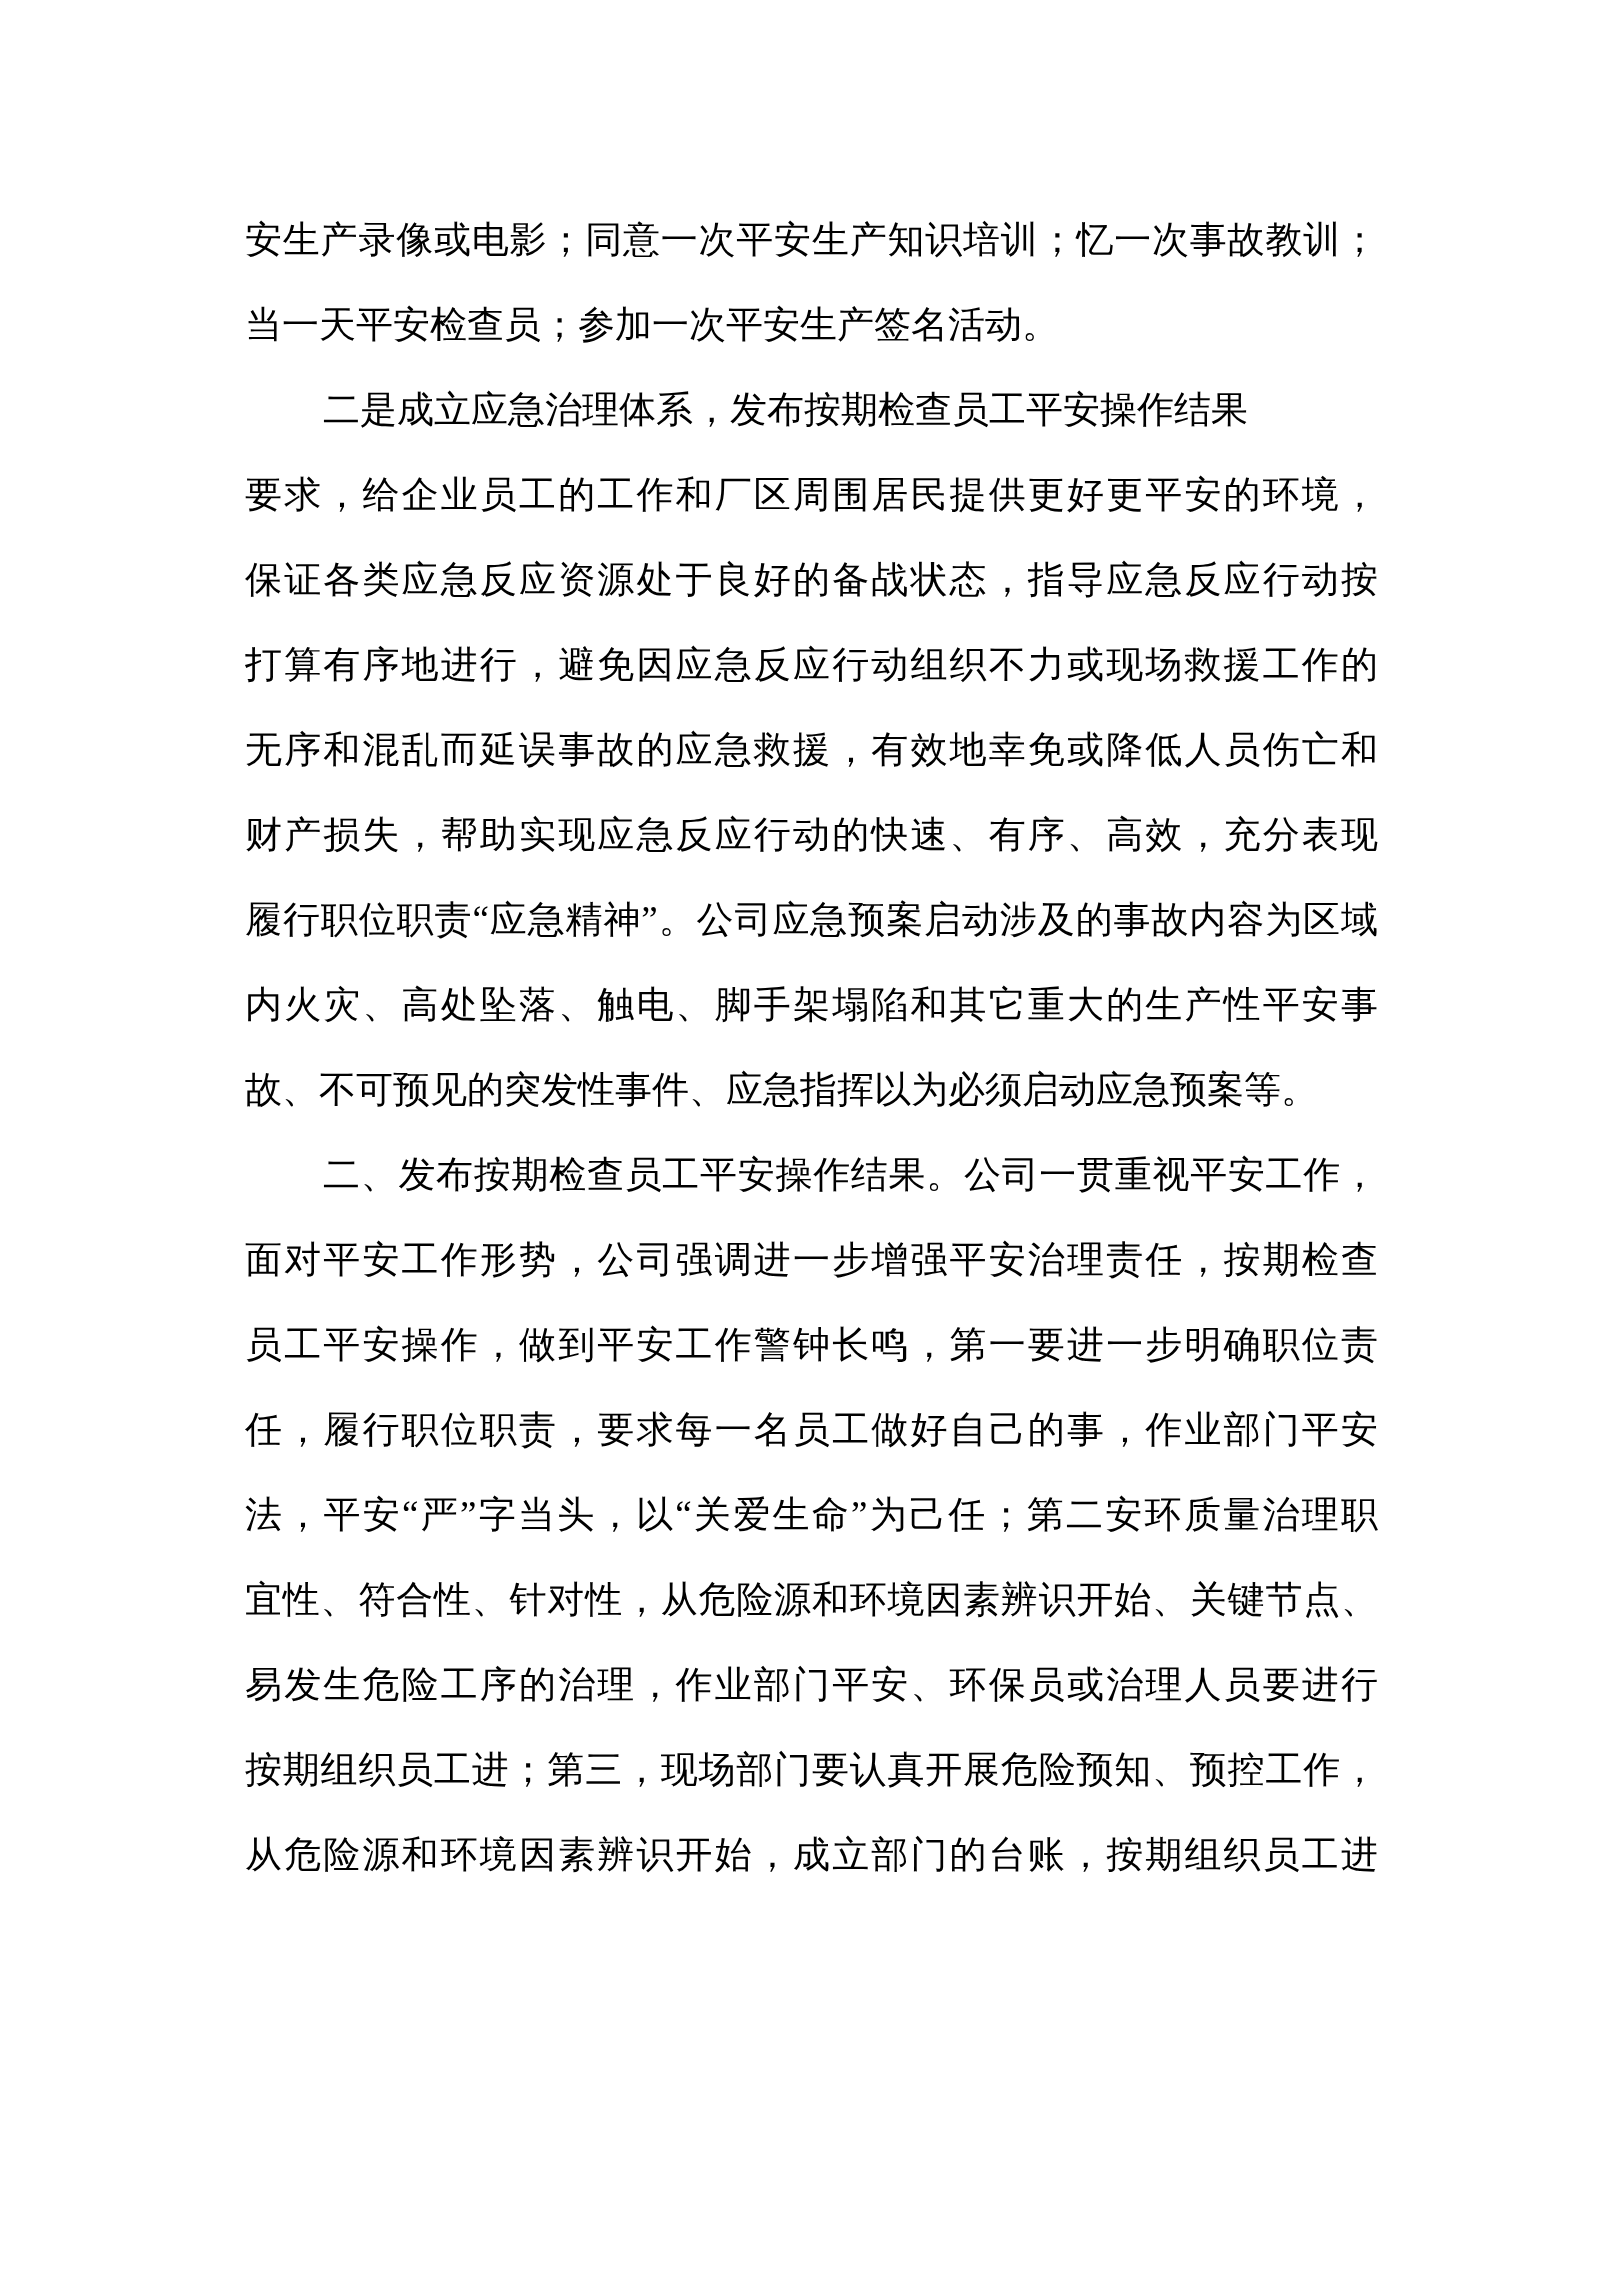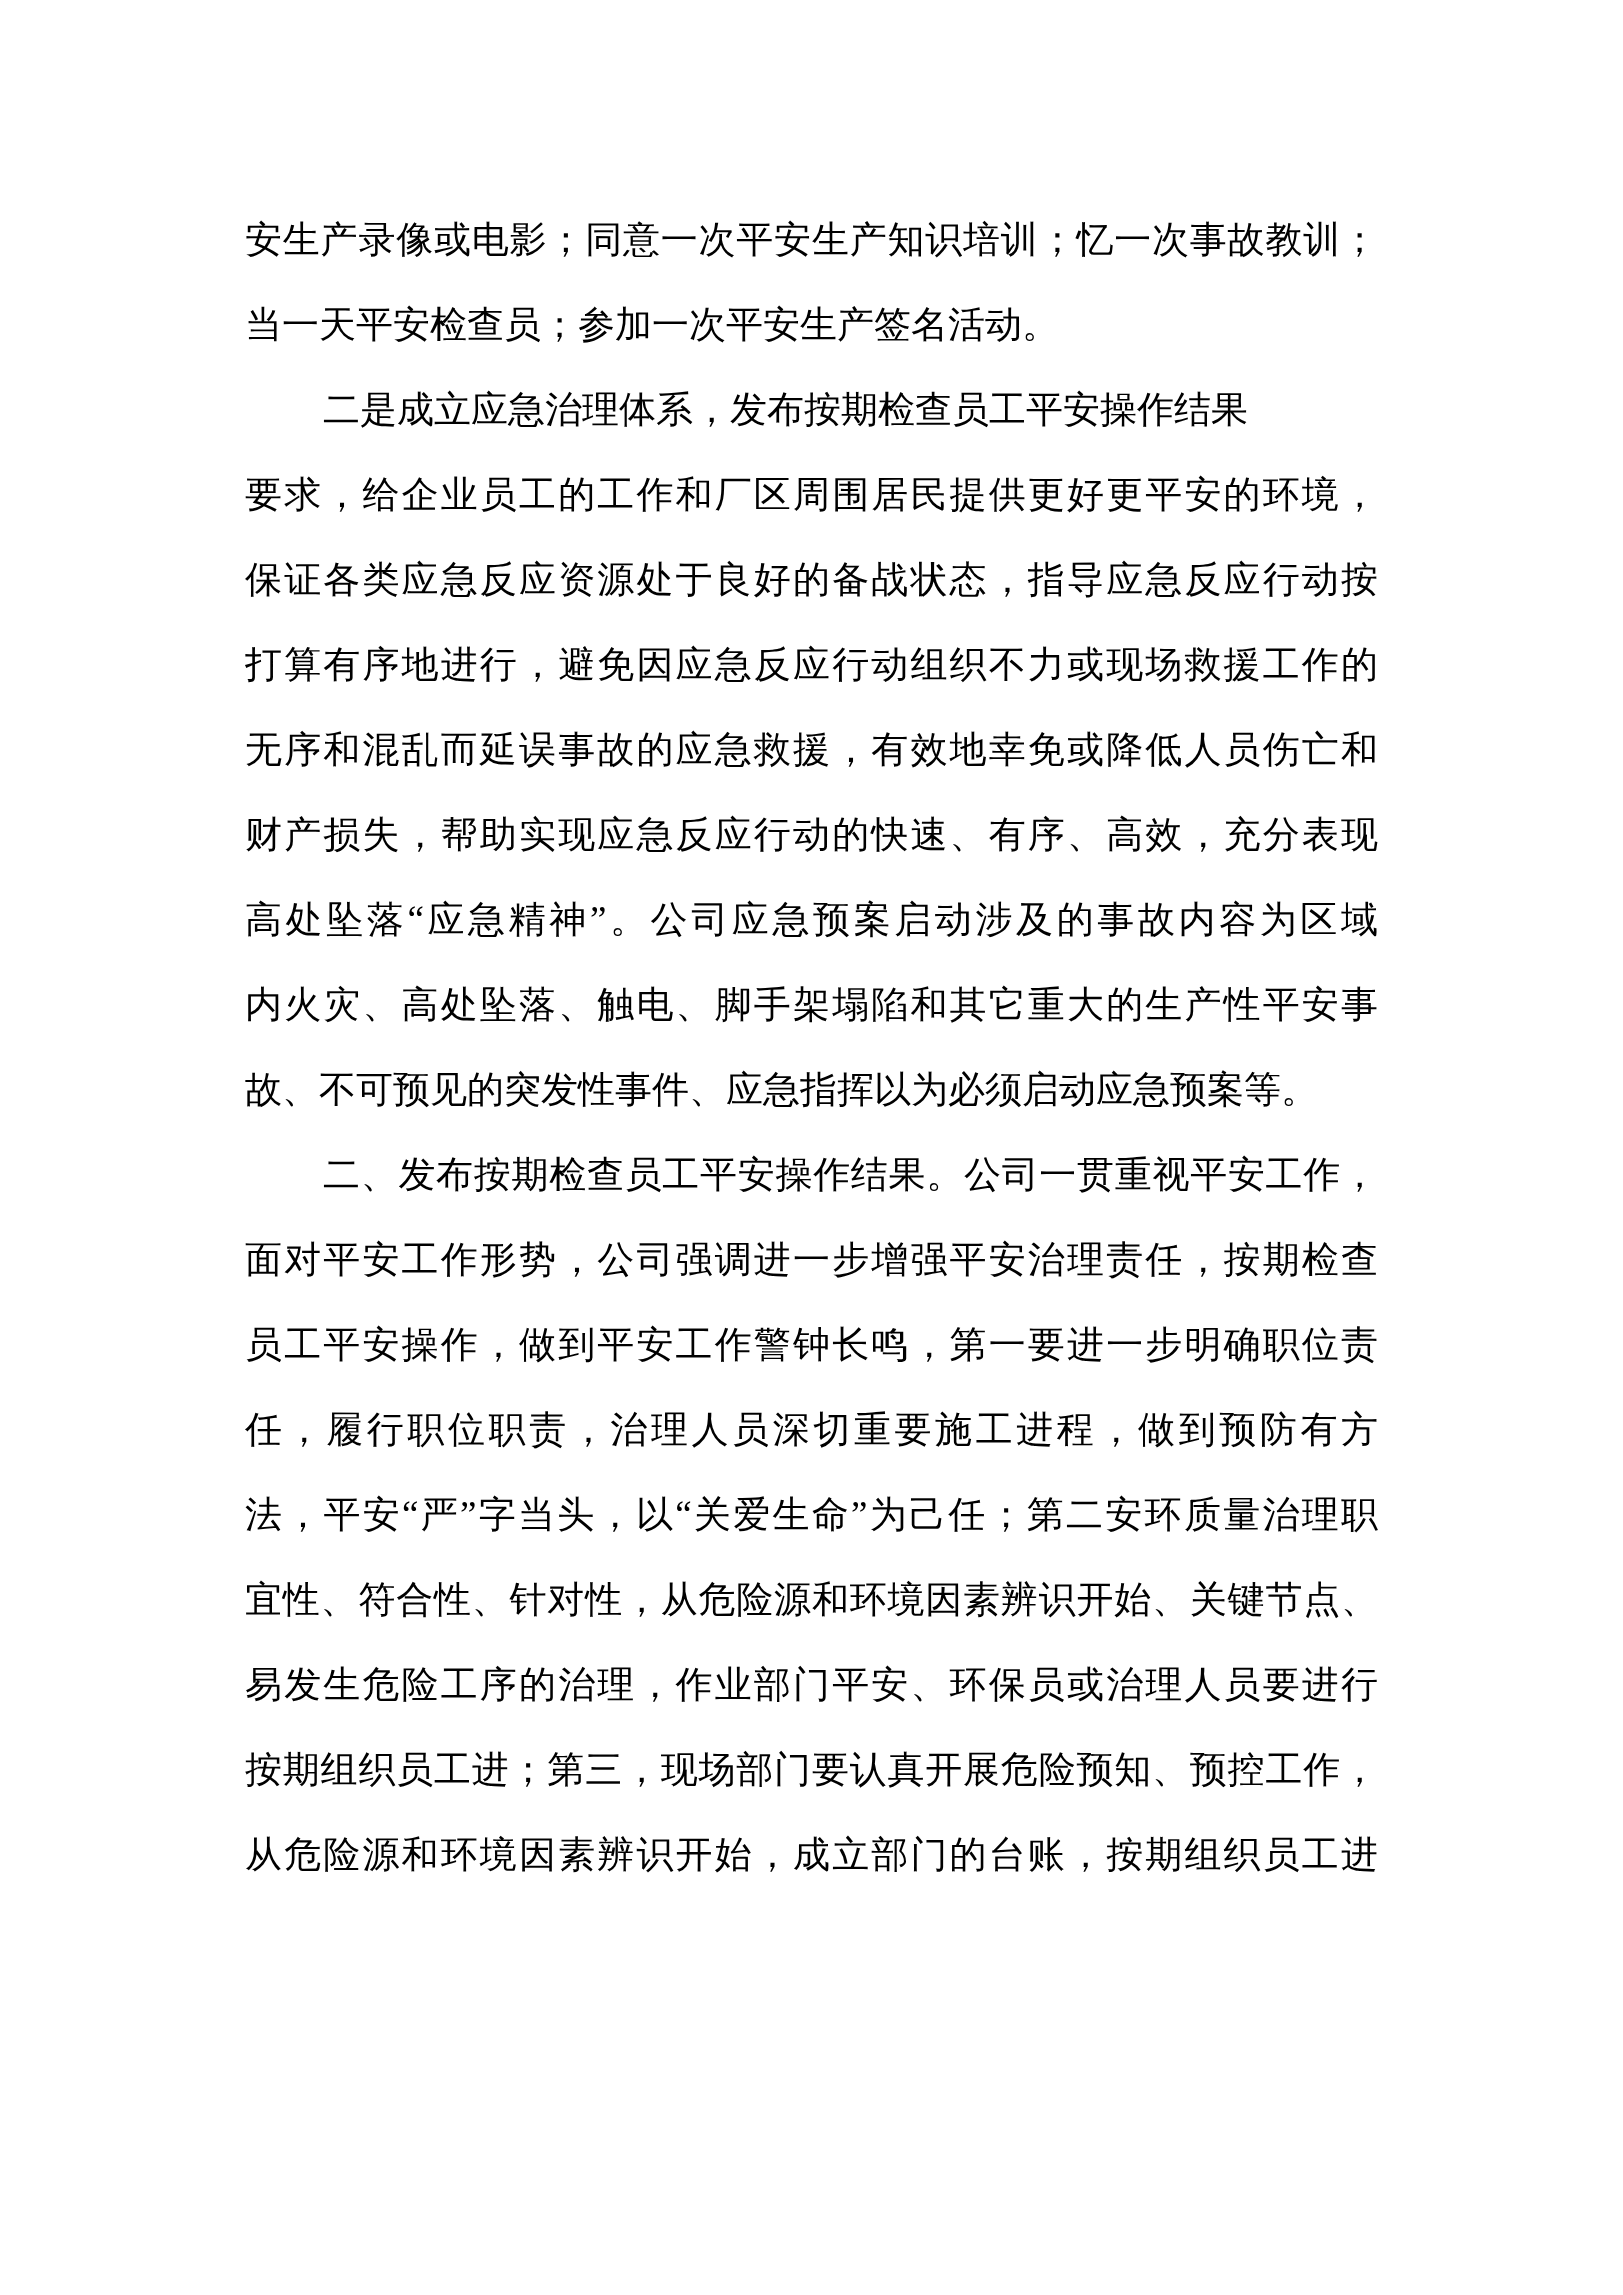--- a/index.html
+++ b/index.html
@@ -47,27 +47,27 @@
 <div class="page">
   <div class="text-block" id="text-block">
       <div class="line justify">安生产录像或电影；同意一次平安生产知识培训；忆一次事故教训；</div>
       <div class="line nojustify">当一天平安检查员；参加一次平安生产签名活动。</div>
       <div class="line nojustify indent">二是成立应急治理体系，发布按期检查员工平安操作结果</div>
       <div class="line justify">要求，给企业员工的工作和厂区周围居民提供更好更平安的环境，</div>
       <div class="line justify">保证各类应急反应资源处于良好的备战状态，指导应急反应行动按</div>
       <div class="line justify">打算有序地进行，避免因应急反应行动组织不力或现场救援工作的</div>
       <div class="line justify">无序和混乱而延误事故的应急救援，有效地幸免或降低人员伤亡和</div>
       <div class="line justify">财产损失，帮助实现应急反应行动的快速、有序、高效，充分表现</div>
-      <div class="line justify">高处坠落“应急精神”。公司应急预案启动涉及的事故内容为区域</div>
+      <div class="line justify">履行职位职责“应急精神”。公司应急预案启动涉及的事故内容为区域</div>
       <div class="line justify">内火灾、高处坠落、触电、脚手架塌陷和其它重大的生产性平安事</div>
       <div class="line nojustify">故、不可预见的突发性事件、应急指挥以为必须启动应急预案等。</div>
       <div class="line justify indent">二、发布按期检查员工平安操作结果。公司一贯重视平安工作，</div>
       <div class="line justify">面对平安工作形势，公司强调进一步增强平安治理责任，按期检查</div>
       <div class="line justify">员工平安操作，做到平安工作警钟长鸣，第一要进一步明确职位责</div>
-      <div class="line justify">任，履行职位职责，治理人员深切重要施工进程，做到预防有方</div>
+      <div class="line justify">任，履行职位职责，要求每一名员工做好自己的事，作业部门平安</div>
       <div class="line justify">法，平安“严”字当头，以“关爱生命”为己任；第二安环质量治理职</div>
       <div class="line justify">宜性、符合性、针对性，从危险源和环境因素辨识开始、关键节点、</div>
       <div class="line justify">易发生危险工序的治理，作业部门平安、环保员或治理人员要进行</div>
       <div class="line justify">按期组织员工进；第三，现场部门要认真开展危险预知、预控工作，</div>
       <div class="line justify">从危险源和环境因素辨识开始，成立部门的台账，按期组织员工进</div>
     </div>
 </div>
 
 
 </body></html>

